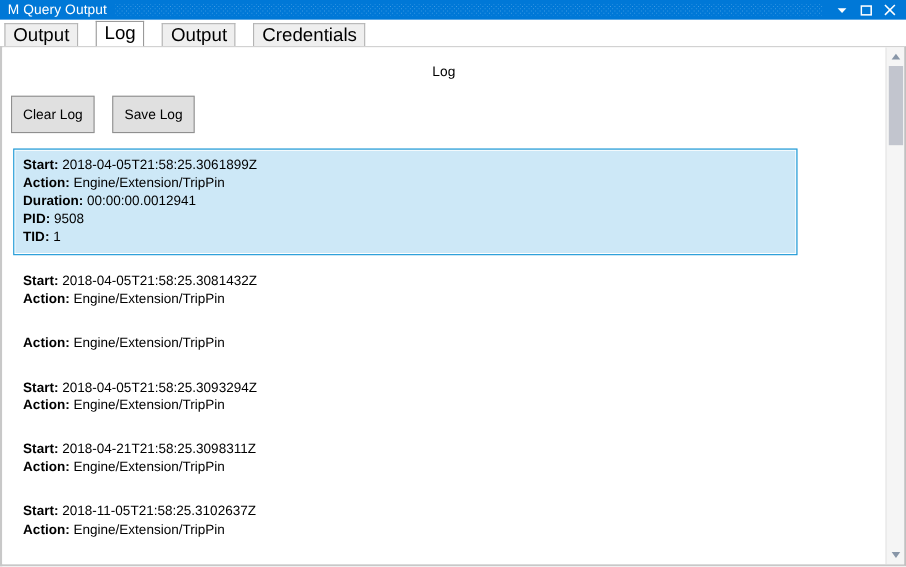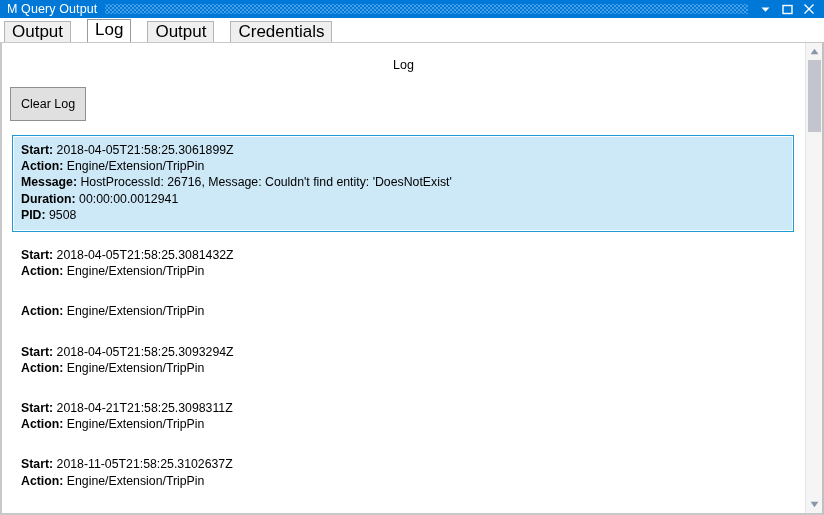--- a/index.html
+++ b/index.html
@@ -158,21 +158,21 @@
   
   .log-list {
     margin: 14px 0 0 10px;
     position: relative;
   }
   .log-entry {
     padding: 6px 8px 8px 8px;
     margin-bottom: 8px;
     border: 1px solid transparent;
     box-sizing: border-box;
-    width: 782px;
+    width: 713px;
   }
   .log-entry.selected {
     background: #cde8f7;
     border: 1px solid #1e9ad6;
     box-shadow: 0 0 0 1px #ffffff inset;
   }
   .log-line {
     font-size: 12.3px;
     line-height: 16.2px;
     color: #000000;
@@ -264,29 +264,30 @@
   </div>
 
   <div class="content-frame">
 
     <div class="panel">
 
       <div class="page-heading">Log</div>
 
       <div class="toolbar">
         <button class="btn">Clear Log</button>
+        <button class="btn">Save Log</button>
       </div>
 
       <div class="log-list" id="log-list">
           <div class="log-entry selected">
             <div class="log-line"><b>Start:</b><span class="val"> 2018-04-05T21:58:25.3061899Z</span></div>
             <div class="log-line"><b>Action:</b><span class="val"> Engine/Extension/TripPin</span></div>
-            <div class="log-line"><b>Message:</b><span class="val"> HostProcessId: 26716, Message: Couldn't find entity: 'DoesNotExist'</span></div>
             <div class="log-line"><b>Duration:</b><span class="val"> 00:00:00.0012941</span></div>
             <div class="log-line"><b>PID:</b><span class="val"> 9508</span></div>
+            <div class="log-line"><b>TID:</b><span class="val"> 1</span></div>
           </div>
           <div class="log-entry">
             <div class="log-line"><b>Start:</b><span class="val"> 2018-04-05T21:58:25.3081432Z</span></div>
             <div class="log-line"><b>Action:</b><span class="val"> Engine/Extension/TripPin</span></div>
           </div>
           <div class="log-entry">
             <div class="log-line"><b>Action:</b><span class="val"> Engine/Extension/TripPin</span></div>
           </div>
           <div class="log-entry">
             <div class="log-line"><b>Start:</b><span class="val"> 2018-04-05T21:58:25.3093294Z</span></div>

